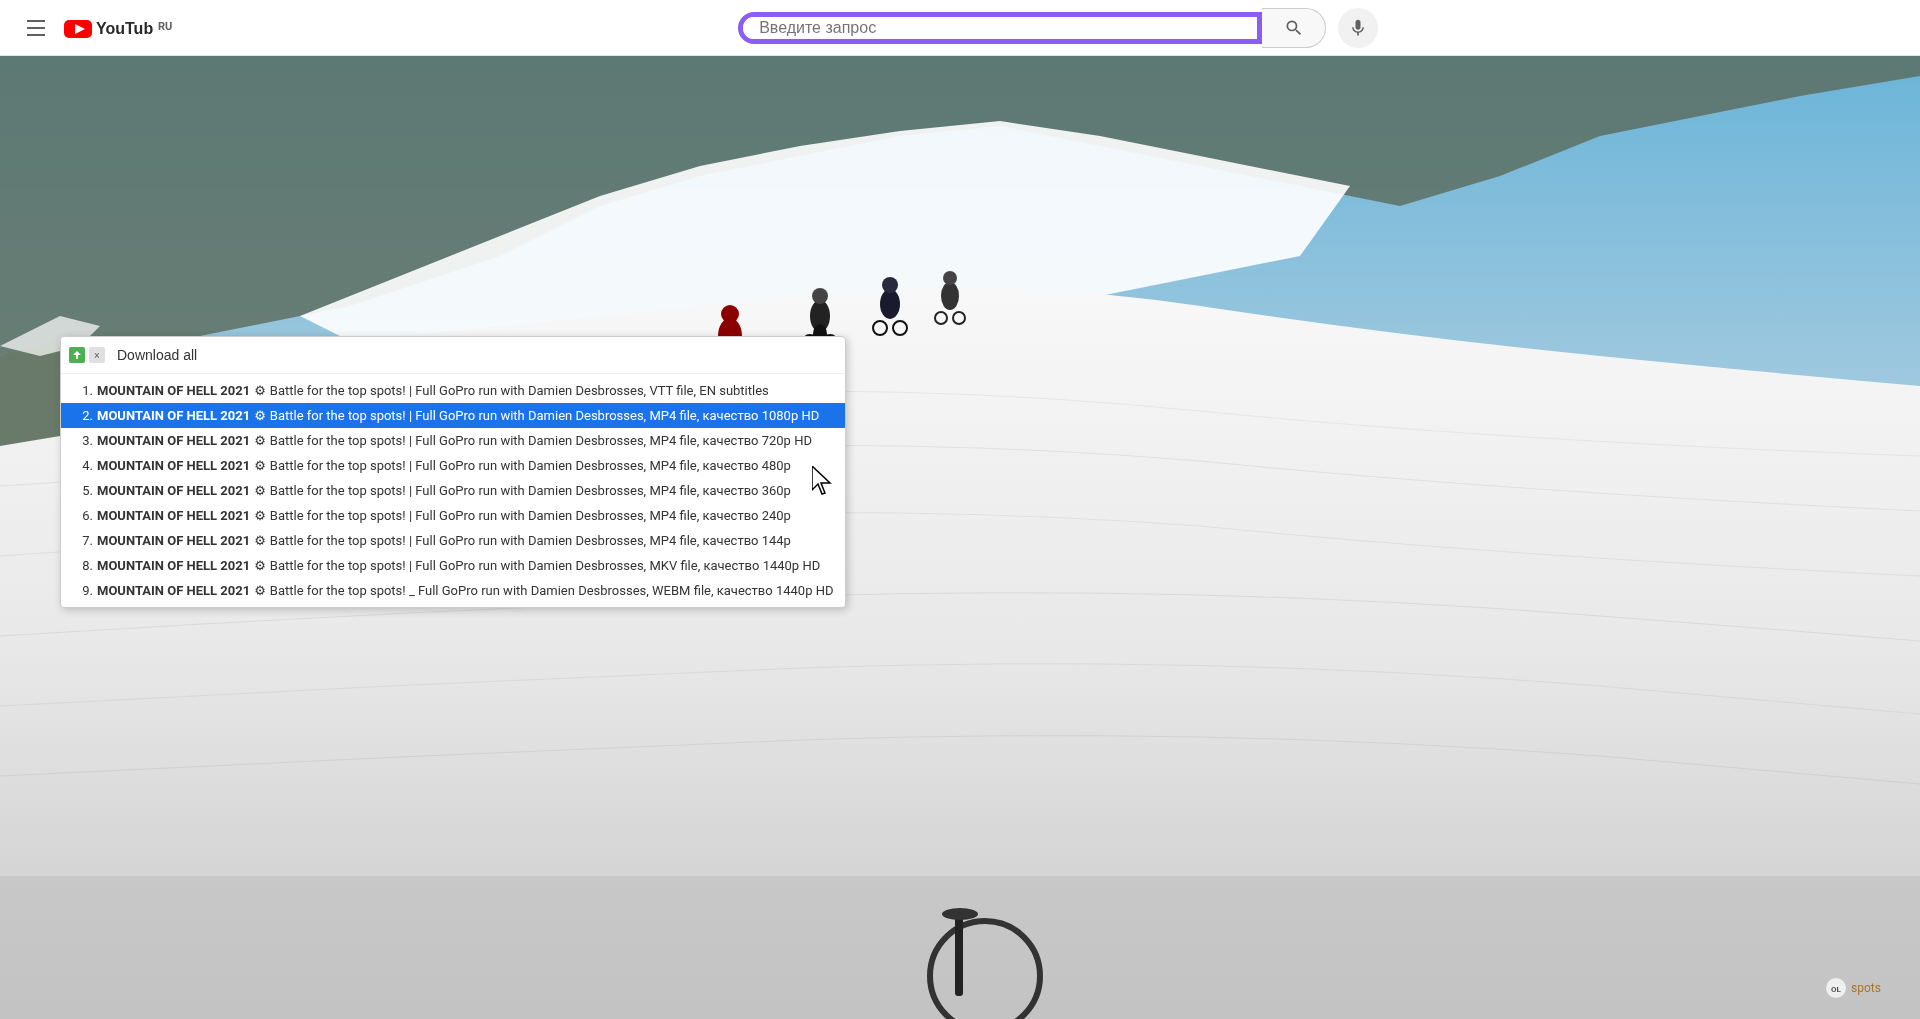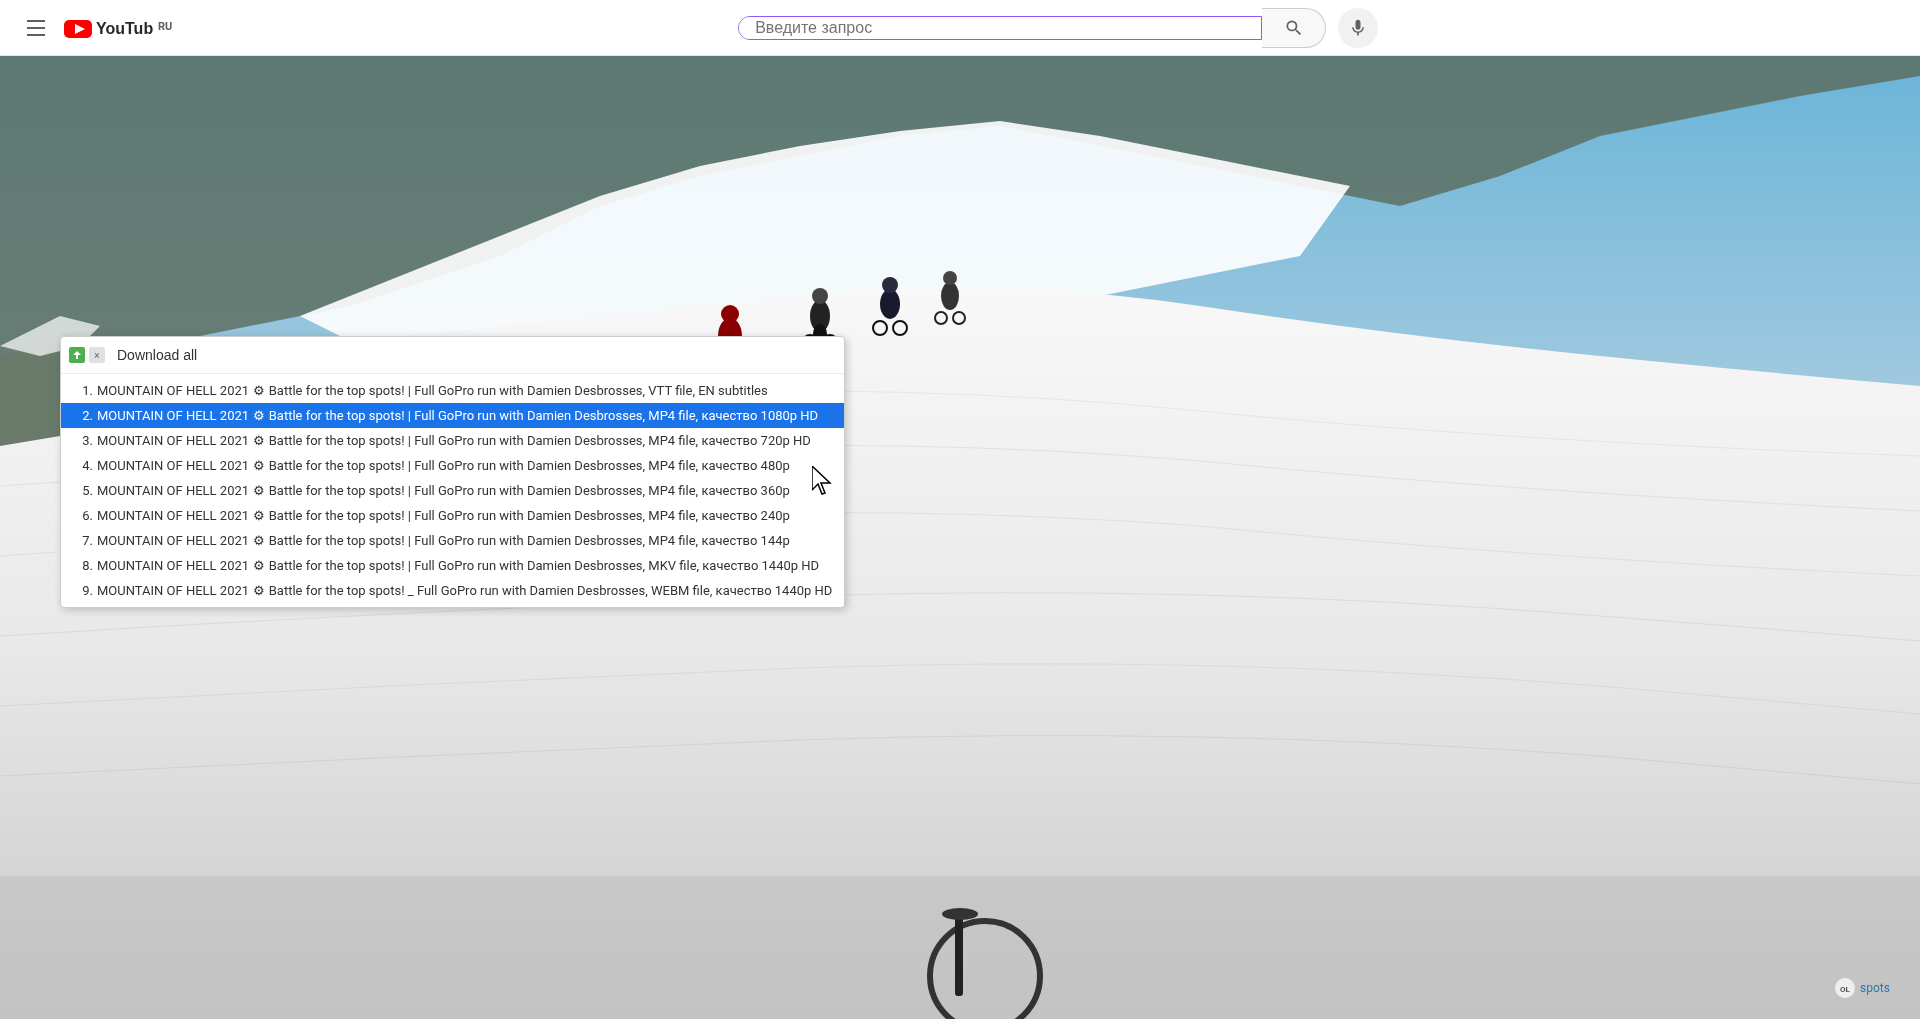--- a/index.html
+++ b/index.html
@@ -73,24 +73,24 @@
     #search-container {
       display: flex;
       align-items: center;
       flex: 1;
       max-width: 640px;
       margin: 0 auto;
     }
     #search-input-wrap {
       display: flex;
       flex: 1;
-      border: 1px solid #8b5cf6;
+      border: 5px solid #8b5cf6;
       border-radius: 40px 0 0 40px;
       overflow: hidden;
-      height: 24px;
+      height: 32px;
     }
     #search-input {
       flex: 1;
       border: none;
       outline: none;
       padding: 0 16px;
       font-size: 16px;
       color: #333;
       background: #fff;
     }
@@ -249,35 +249,35 @@
       background: #1a73e8;
       color: white;
     }
 
     .item-num {
       min-width: 20px;
       text-align: right;
       color: inherit;
     }
     .item-title-name {
-      font-weight: 400;
+      font-weight: 700;
     }
     .item-icon {
       font-size: 13px;
     }
     .item-details {
       color: inherit;
     }
 
     
     #watermark {
       position: absolute;
       bottom: 20px;
-      right: 30px;
-      color: #0369a1;
+      right: 39px;
+      color: #a16207;
       font-size: 12px;
       opacity: 0.8;
       display: flex;
       align-items: center;
       gap: 4px;
     }
 
     
     .mountain-svg {
       position: absolute;

